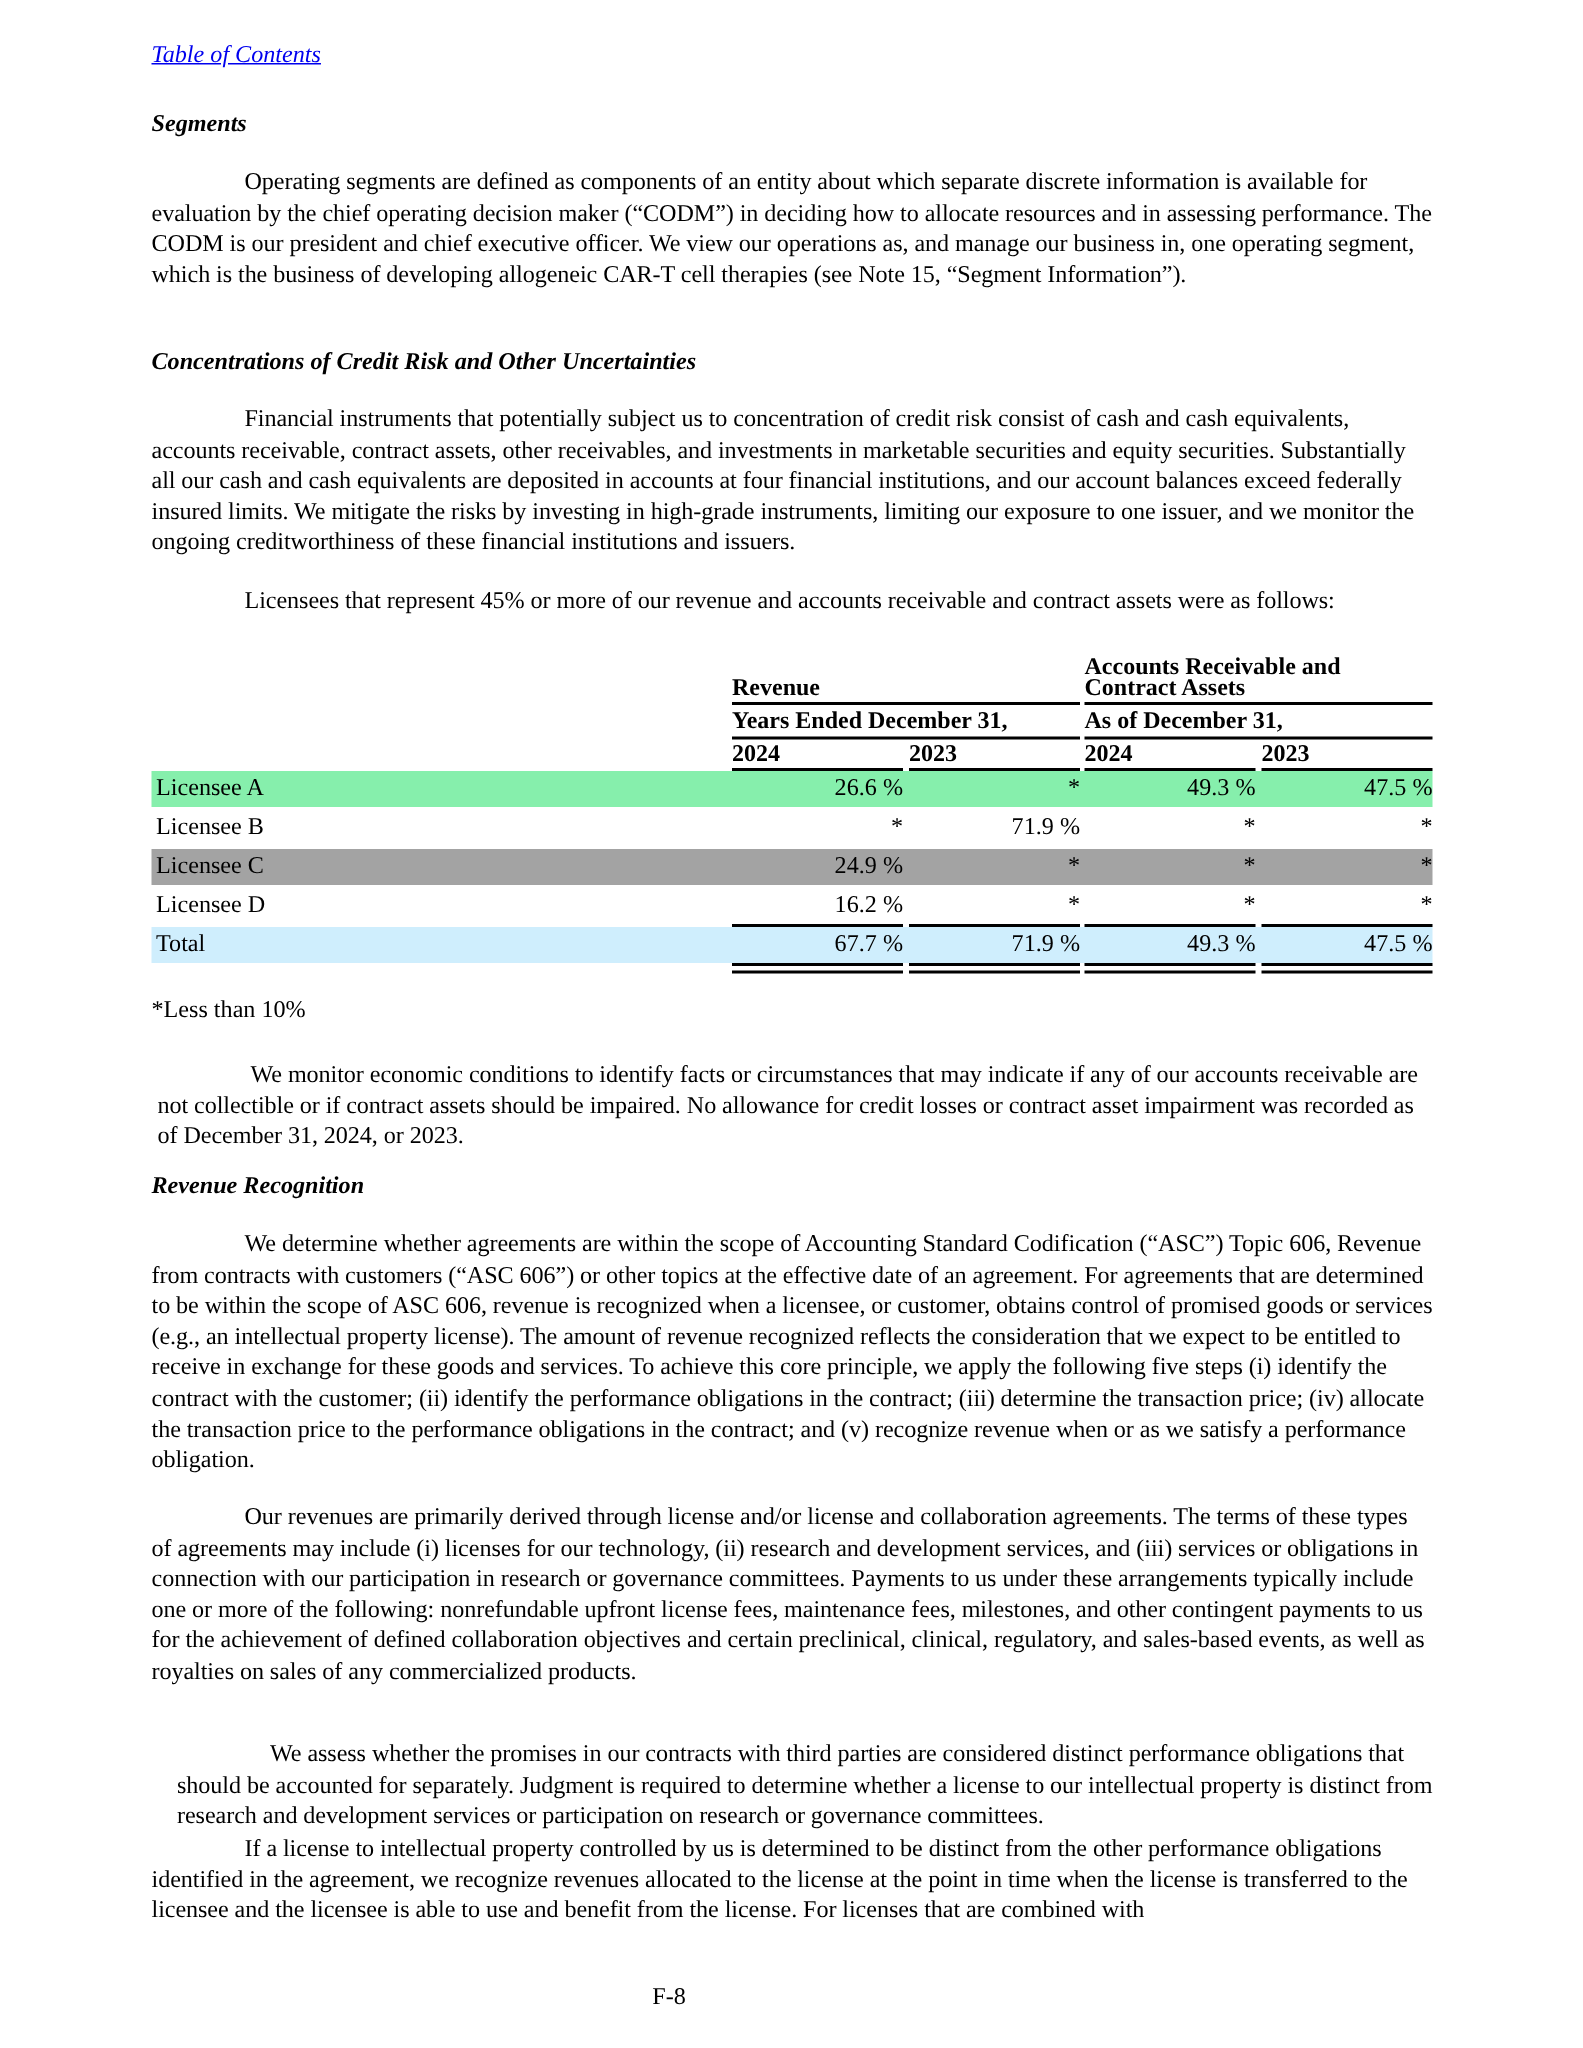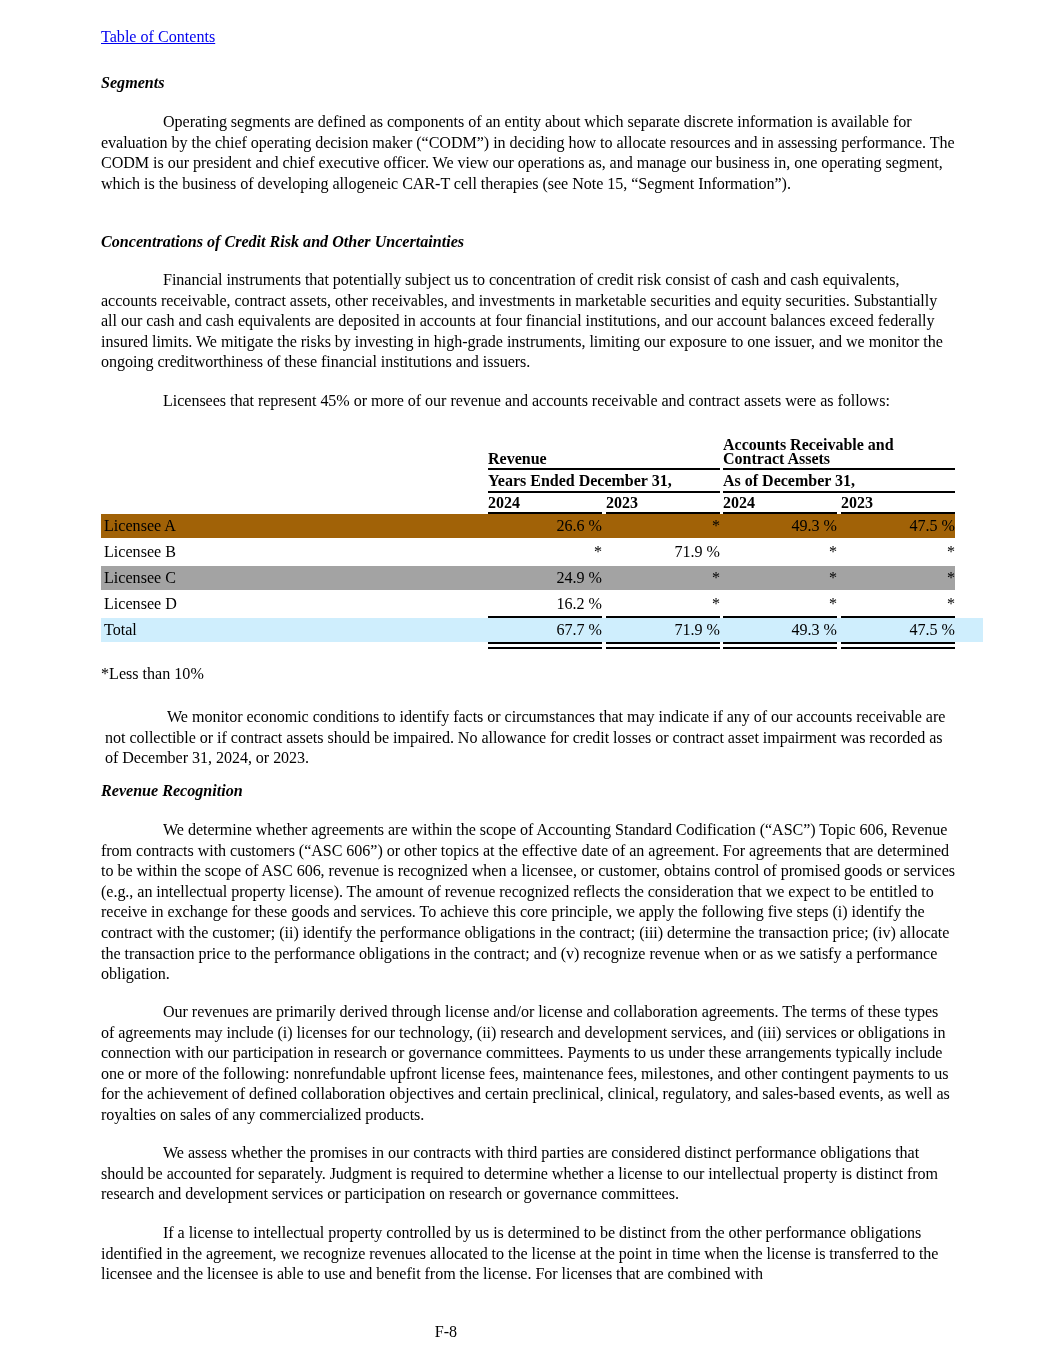--- a/index.html
+++ b/index.html
@@ -1,20 +1,20 @@
 <!DOCTYPE html>
 <html><head>
 <meta charset="utf-8">
 <style>
   html, body { margin: 0; padding: 0; background: #ffffff; }
   body {
     width: 1055px; height: 1365px; position: relative; overflow: hidden;
     font-family: "Liberation Serif", serif; color: #000; font-size: 16.1px; line-height: 20.6px;
   }
-  .toc { position: absolute; left: 101px; top: 27px; color: #0000ee; text-decoration: underline; font-size: 16.1px; cursor: pointer; }
+  .toc { position: absolute; left: 101px; top: 27px; color: #0000ee; text-decoration: underline; font-size: 16.1px; cursor: pointer; font-style: italic; }
   .heading { position: absolute; left: 101px; font-weight: bold; font-style: italic; font-size: 16.1px; }
   .para { position: absolute; left: 101px; width: 854px; text-indent: 62px; text-align: left; letter-spacing: -0.05px; }
   .plain { position: absolute; left: 101px; }
   
   .tbl { position: absolute; left: 101px; top: 436px; width: 854px; }
   .hdr-cell { position: absolute; text-align: left; font-weight: bold; font-size: 16px; line-height: 14px; }
   .hline { position: absolute; height: 0; border-top: 2px solid #000; }
   .row { position: absolute; left: 0; width: 854px; height: 24px; }
   .row.shade { background: #cfeefd; }
   .row .lbl { position: absolute; left: 3px; top: 2px; font-size: 16.1px; }
@@ -49,21 +49,21 @@
 
   <div class="hdr-cell" style="left:387px;width:114px;top:60px;">2024</div>
   <div class="hdr-cell" style="left:505px;width:114px;top:60px;">2023</div>
   <div class="hdr-cell" style="left:622px;width:114px;top:60px;">2024</div>
   <div class="hdr-cell" style="left:740px;width:114px;top:60px;">2023</div>
   <div class="hline" style="left:387px;width:114px;top:76px;"></div>
   <div class="hline" style="left:505px;width:114px;top:76px;"></div>
   <div class="hline" style="left:622px;width:114px;top:76px;"></div>
   <div class="hline" style="left:740px;width:114px;top:76px;"></div>
 
-  <div class="row shade" style="top: 78px; background: #a16207;">
+  <div class="row shade" style="top: 78px; background: #86efac;">
     <span class="lbl">Licensee A</span>
     <span class="val" style="left:387px;width:114px;">26.6 %</span>
     <span class="val" style="left:505px;width:114px;">*</span>
     <span class="val" style="left:622px;width:114px;">49.3 %</span>
     <span class="val" style="left:740px;width:114px;">47.5 %</span>
   </div>
   <div class="row" style="top:104px;">
     <span class="lbl">Licensee B</span>
     <span class="val" style="left:387px;width:114px;">*</span>
     <span class="val" style="left:505px;width:114px;">71.9 %</span>
@@ -83,36 +83,36 @@
     <span class="val" style="left:505px;width:114px;">*</span>
     <span class="val" style="left:622px;width:114px;">*</span>
     <span class="val" style="left:740px;width:114px;">*</span>
   </div>
 
   <div class="ul-single" style="left:387px;width:114px;top:180px;"></div>
   <div class="ul-single" style="left:505px;width:114px;top:180px;"></div>
   <div class="ul-single" style="left:622px;width:114px;top:180px;"></div>
   <div class="ul-single" style="left:740px;width:114px;top:180px;"></div>
 
-  <div class="row shade" style="top: 182px; background: rgb(207, 238, 253); padding-left: 28px;">
+  <div class="row shade" style="top: 182px; background: rgb(207, 238, 253);">
     <span class="lbl">Total</span>
     <span class="val" style="left:387px;width:114px;">67.7 %</span>
     <span class="val" style="left:505px;width:114px;">71.9 %</span>
     <span class="val" style="left:622px;width:114px;">49.3 %</span>
     <span class="val" style="left:740px;width:114px;">47.5 %</span>
   </div>
 
   <div class="ul-double" style="left:387px;width:114px;top:206px;"></div>
   <div class="ul-double" style="left:505px;width:114px;top:206px;"></div>
   <div class="ul-double" style="left:622px;width:114px;top:206px;"></div>
   <div class="ul-double" style="left:740px;width:114px;top:206px;"></div>
 </div>
 
 <div class="plain" style="top:664px;">*Less than 10%</div>
 <p class="para" style="top:703px;margin:4px;">We monitor economic conditions to identify facts or circumstances that may indicate if any of our accounts receivable are not collectible or if contract assets should be impaired. No allowance for credit losses or contract asset impairment was recorded as of December 31, 2024, or 2023.</p>
 
 <div class="heading" style="top:781px;">Revenue Recognition</div>
 <p class="para" style="top:820px;margin:0;">We determine whether agreements are within the scope of Accounting Standard Codification (“ASC”) Topic 606, Revenue from contracts with customers (“ASC 606”) or other topics at the effective date of an agreement. For agreements that are determined to be within the scope of ASC 606, revenue is recognized when a licensee, or customer, obtains control of promised goods or services (e.g., an intellectual property license). The amount of revenue recognized reflects the consideration that we expect to be entitled to receive in exchange for these goods and services. To achieve this core principle, we apply the following five steps (i) identify the contract with the customer; (ii) identify the performance obligations in the contract; (iii) determine the transaction price; (iv) allocate the transaction price to the performance obligations in the contract; and (v) recognize revenue when or as we satisfy a performance obligation.</p>
 <p class="para" style="top:1002px;margin:0;">Our revenues are primarily derived through license and/or license and collaboration agreements. The terms of these types of agreements may include (i) licenses for our technology, (ii) research and development services, and (iii) services or obligations in connection with our participation in research or governance committees. Payments to us under these arrangements typically include one or more of the following: nonrefundable upfront license fees, maintenance fees, milestones, and other contingent payments to us for the achievement of defined collaboration objectives and certain preclinical, clinical, regulatory, and sales-based events, as well as royalties on sales of any commercialized products.</p>
-<p class="para" style="top:1143px;margin:0;">We assess whether the promises in our contracts with third parties are considered distinct performance obligations that should be accounted for separately. Judgment is required to determine whether a license to our intellectual property is distinct from research and development services or participation on research or governance committees.</p>
+<p class="para" style="top:1143px;margin:17px;">We assess whether the promises in our contracts with third parties are considered distinct performance obligations that should be accounted for separately. Judgment is required to determine whether a license to our intellectual property is distinct from research and development services or participation on research or governance committees.</p>
 <p class="para" style="top:1223px;margin:0;">If a license to intellectual property controlled by us is determined to be distinct from the other performance obligations identified in the agreement, we recognize revenues allocated to the license at the point in time when the license is transferred to the licensee and the licensee is able to use and benefit from the license. For licenses that are combined with</p>
 
 <div class="footer">F-8</div>
 
 </body></html>

